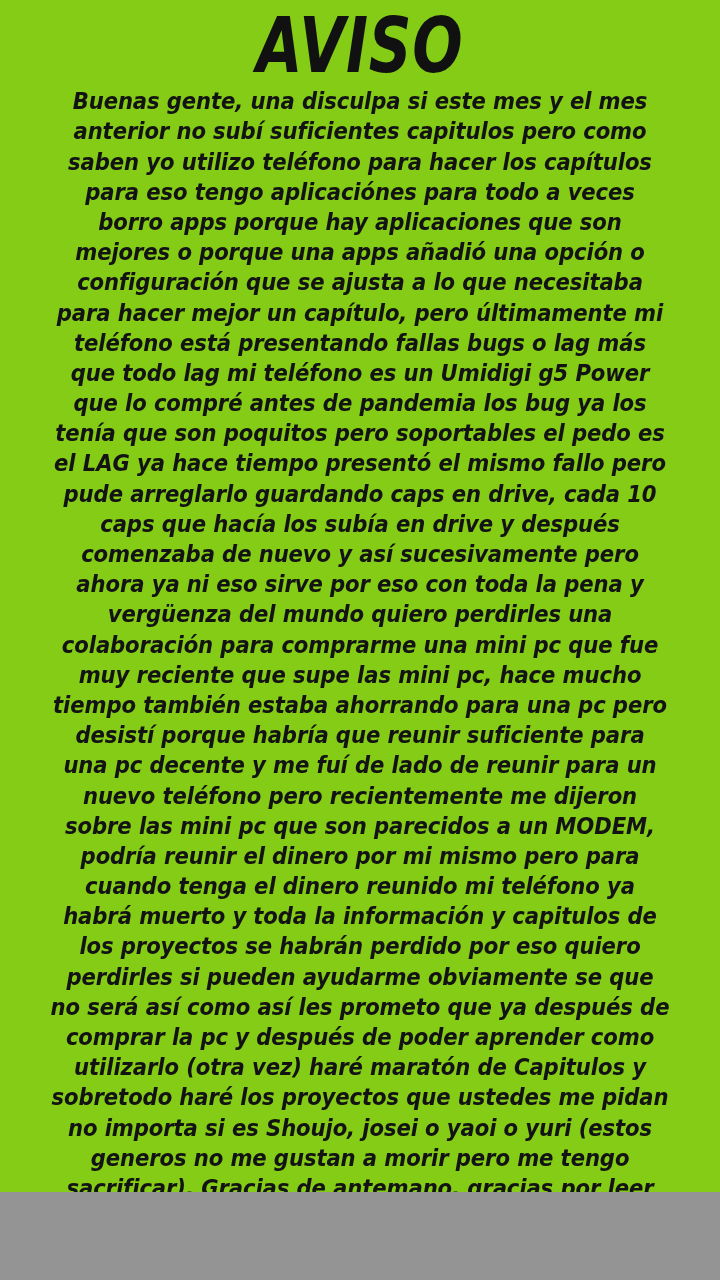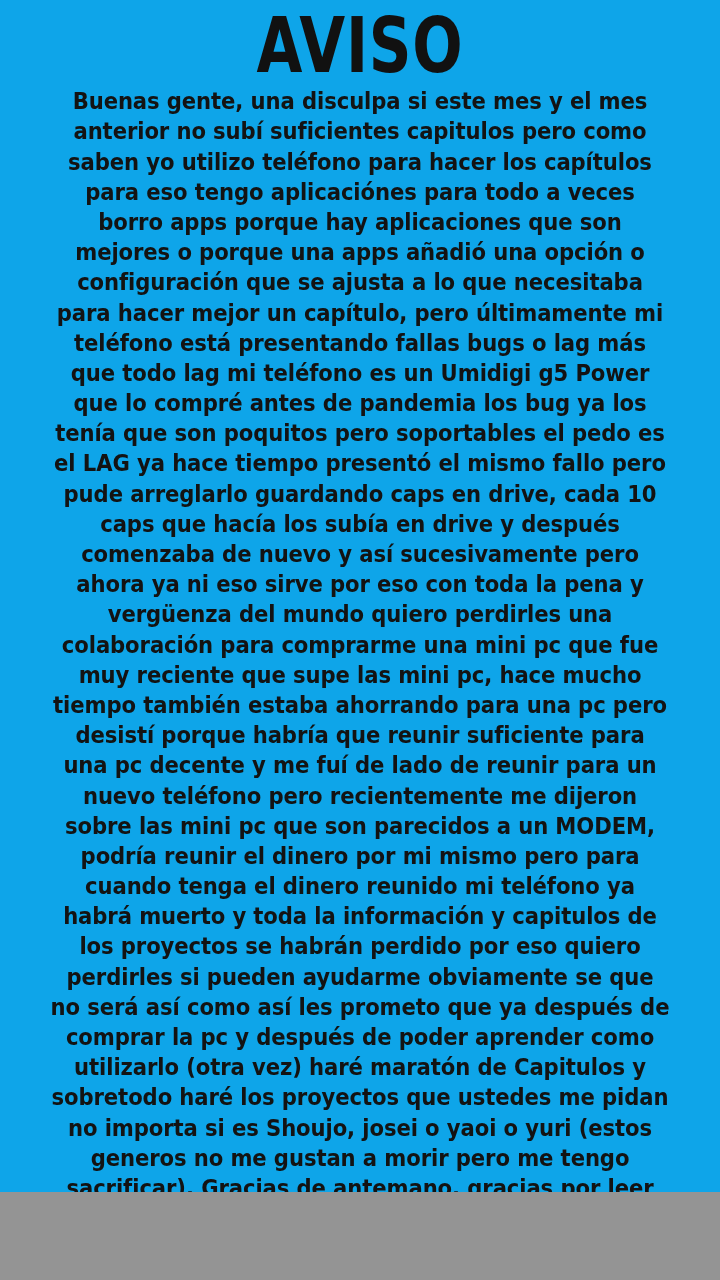--- a/index.html
+++ b/index.html
@@ -61,21 +61,21 @@
     left: 0;
     top: 1192px;
     width: 720px;
     height: 88px;
     background: #949494;
   }
 </style>
 </head>
 <body>
 
-<div id="notice-page" style="background: #0ea5e9;">
+<div id="notice-page" style="background: #84cc16; font-style: italic;">
 
   <div id="content-area">
 
     <h1 class="title">AVISO</h1>
 
     <p class="body-block">Buenas gente, una disculpa si este mes y el mes anterior no subí suficientes capitulos pero como saben yo utilizo teléfono para hacer los capítulos para eso tengo aplicaciónes para todo a veces borro apps porque hay aplicaciones que son mejores o porque una apps añadió una opción o configuración que se ajusta a lo que necesitaba para hacer mejor un capítulo, pero últimamente mi teléfono está presentando fallas bugs o lag más que todo lag mi teléfono  es un Umidigi g5 Power que lo compré antes de pandemia los bug ya los tenía que son poquitos pero soportables el pedo es el LAG ya hace tiempo presentó el mismo fallo pero pude arreglarlo guardando caps en drive, cada 10 caps que hacía los subía en drive y después comenzaba de nuevo y así sucesivamente pero ahora ya ni eso sirve por eso con toda la pena y vergüenza del mundo quiero perdirles una colaboración para comprarme una mini pc que fue muy reciente que supe las mini pc, hace mucho tiempo también estaba ahorrando para una pc pero desistí porque habría que reunir suficiente para una pc decente y me fuí de lado de reunir para un nuevo teléfono pero recientemente me dijeron sobre las mini pc que son parecidos a un MODEM, podría reunir el dinero por mi mismo pero para cuando tenga el dinero reunido mi teléfono ya habrá muerto y toda la información y capitulos de los proyectos se habrán perdido por eso quiero perdirles si pueden ayudarme obviamente se que no será así como así les prometo que ya después de comprar la pc y después de poder aprender como utilizarlo (otra vez) haré maratón de Capitulos y sobretodo haré los proyectos que ustedes me pidan no importa si es Shoujo, josei o yaoi o yuri (estos generos no me gustan a morir pero me tengo sacrificar), Gracias de antemano, gracias por leer todo este testamento y lamento los inconvenientes pero no tengo de otra que mendigar.</p>
 
   </div>
 
   <div id="bottom-bar" style="background: rgb(148, 148, 148);"></div>

